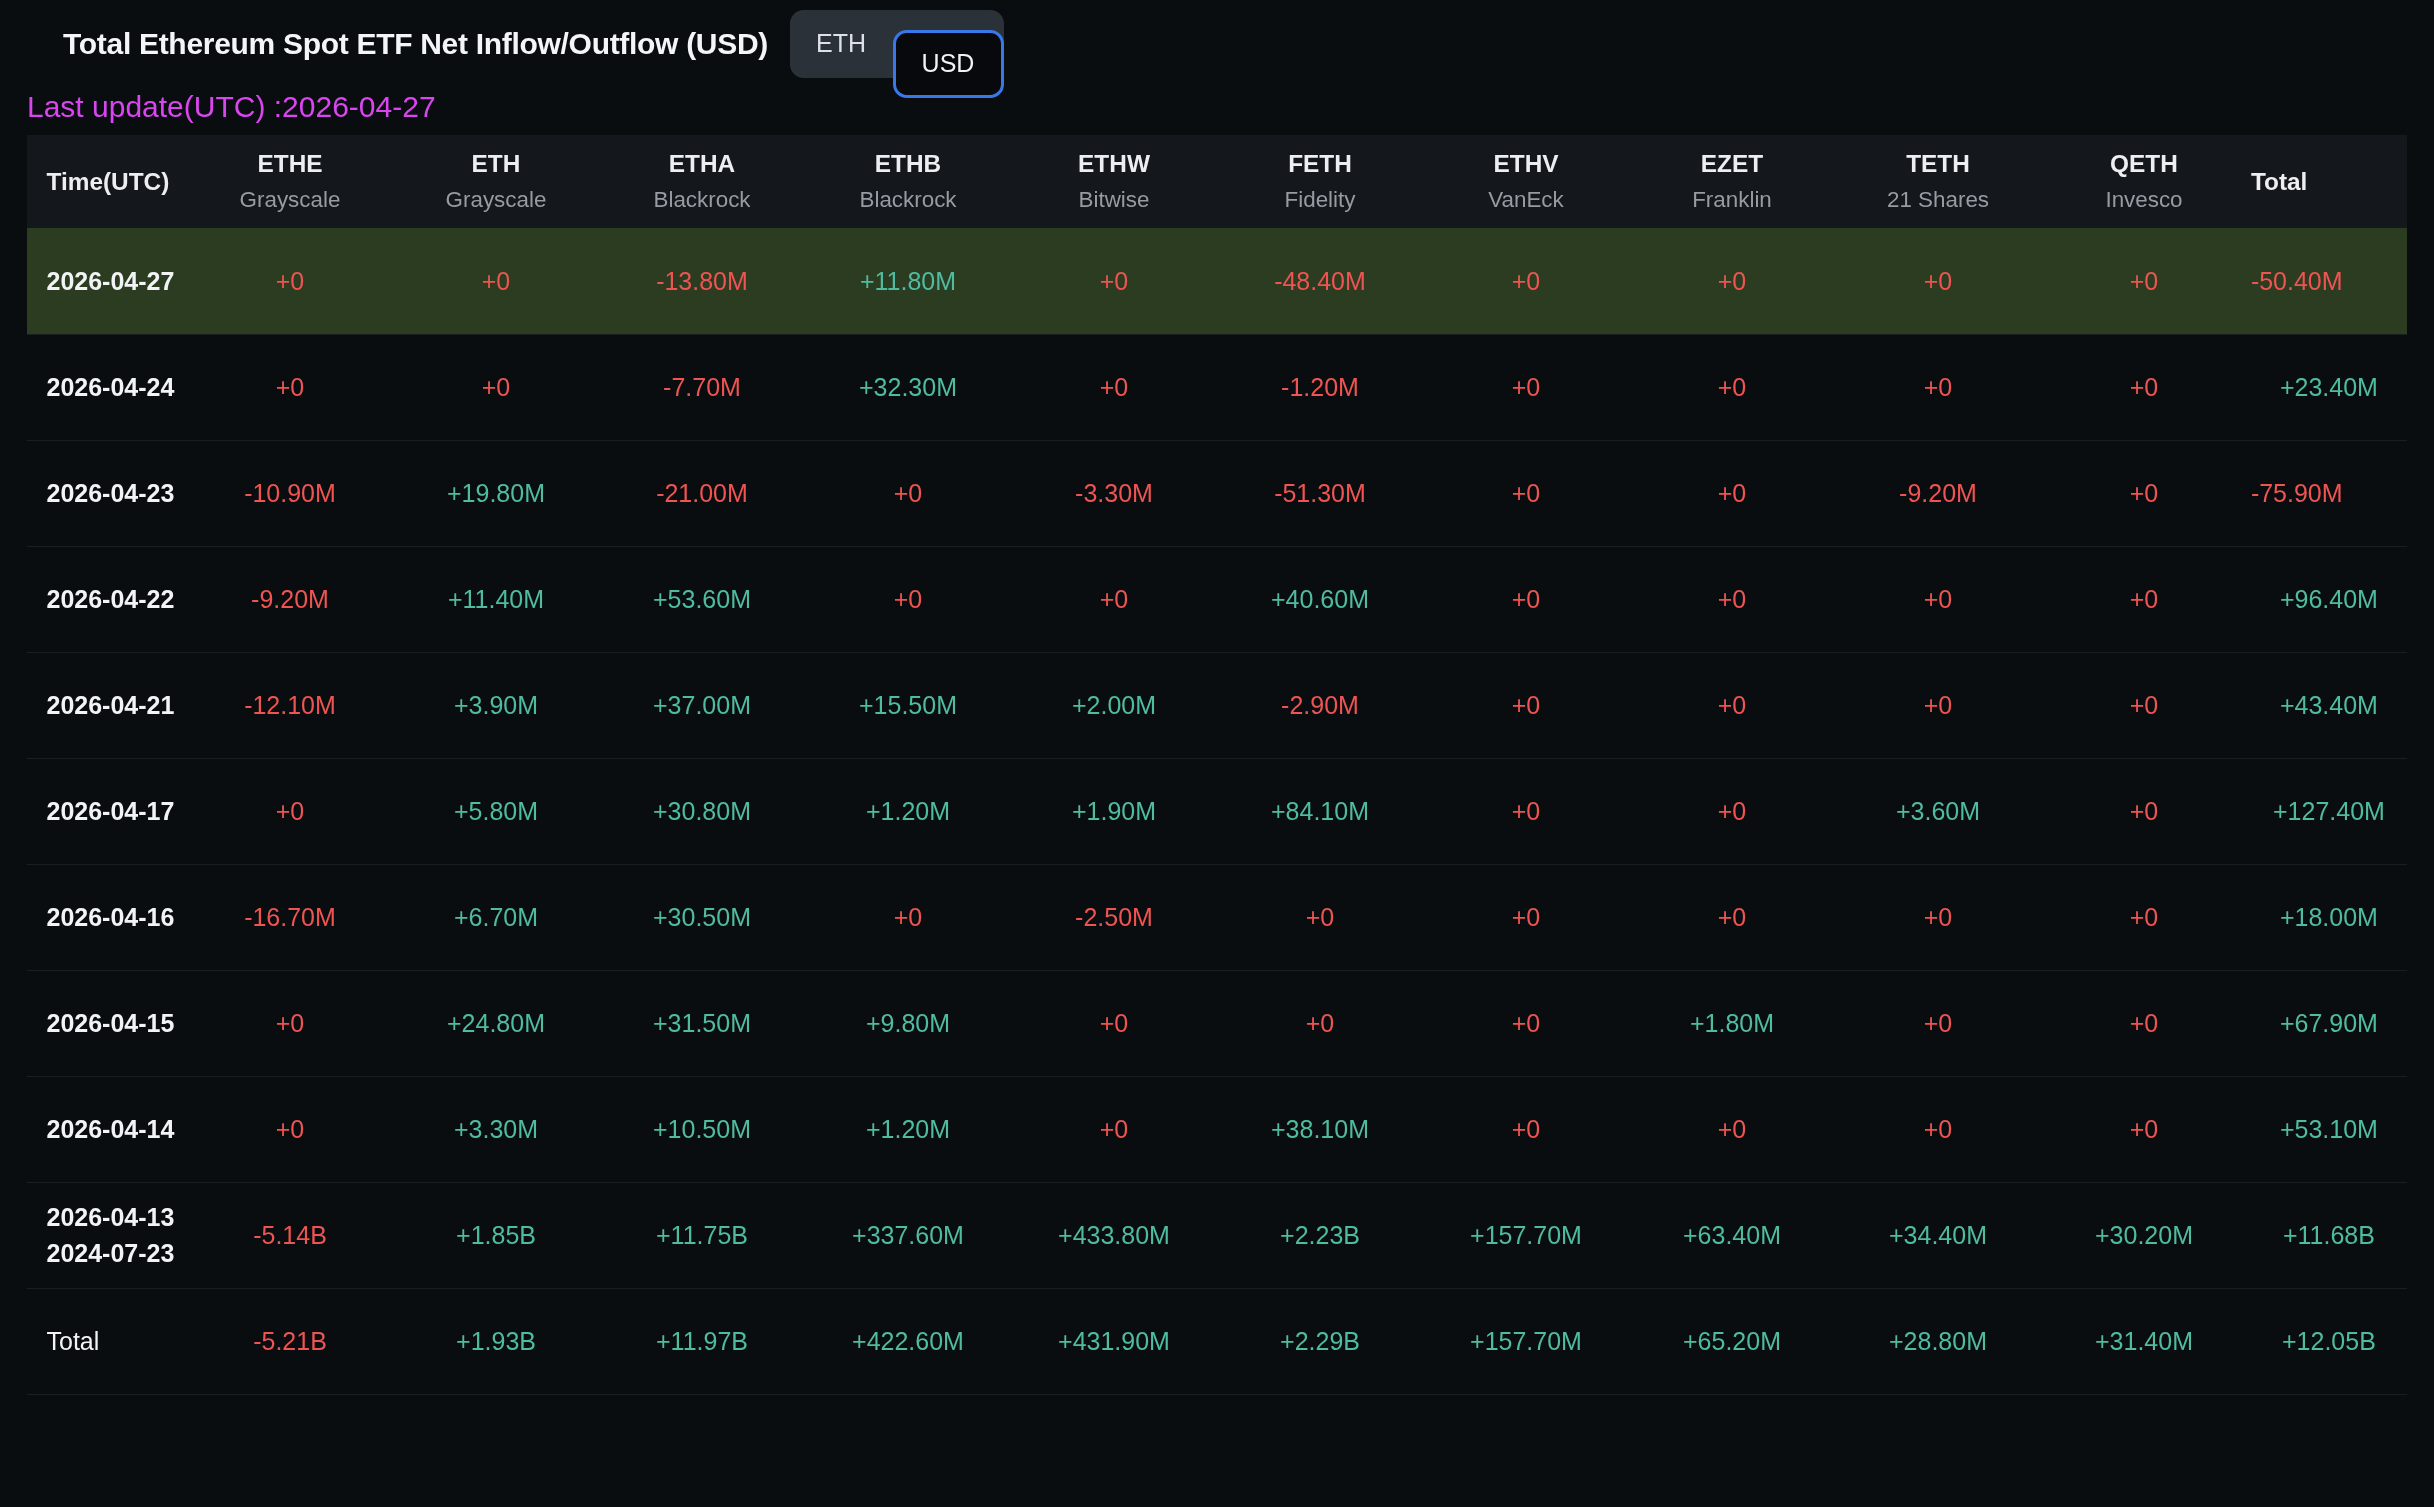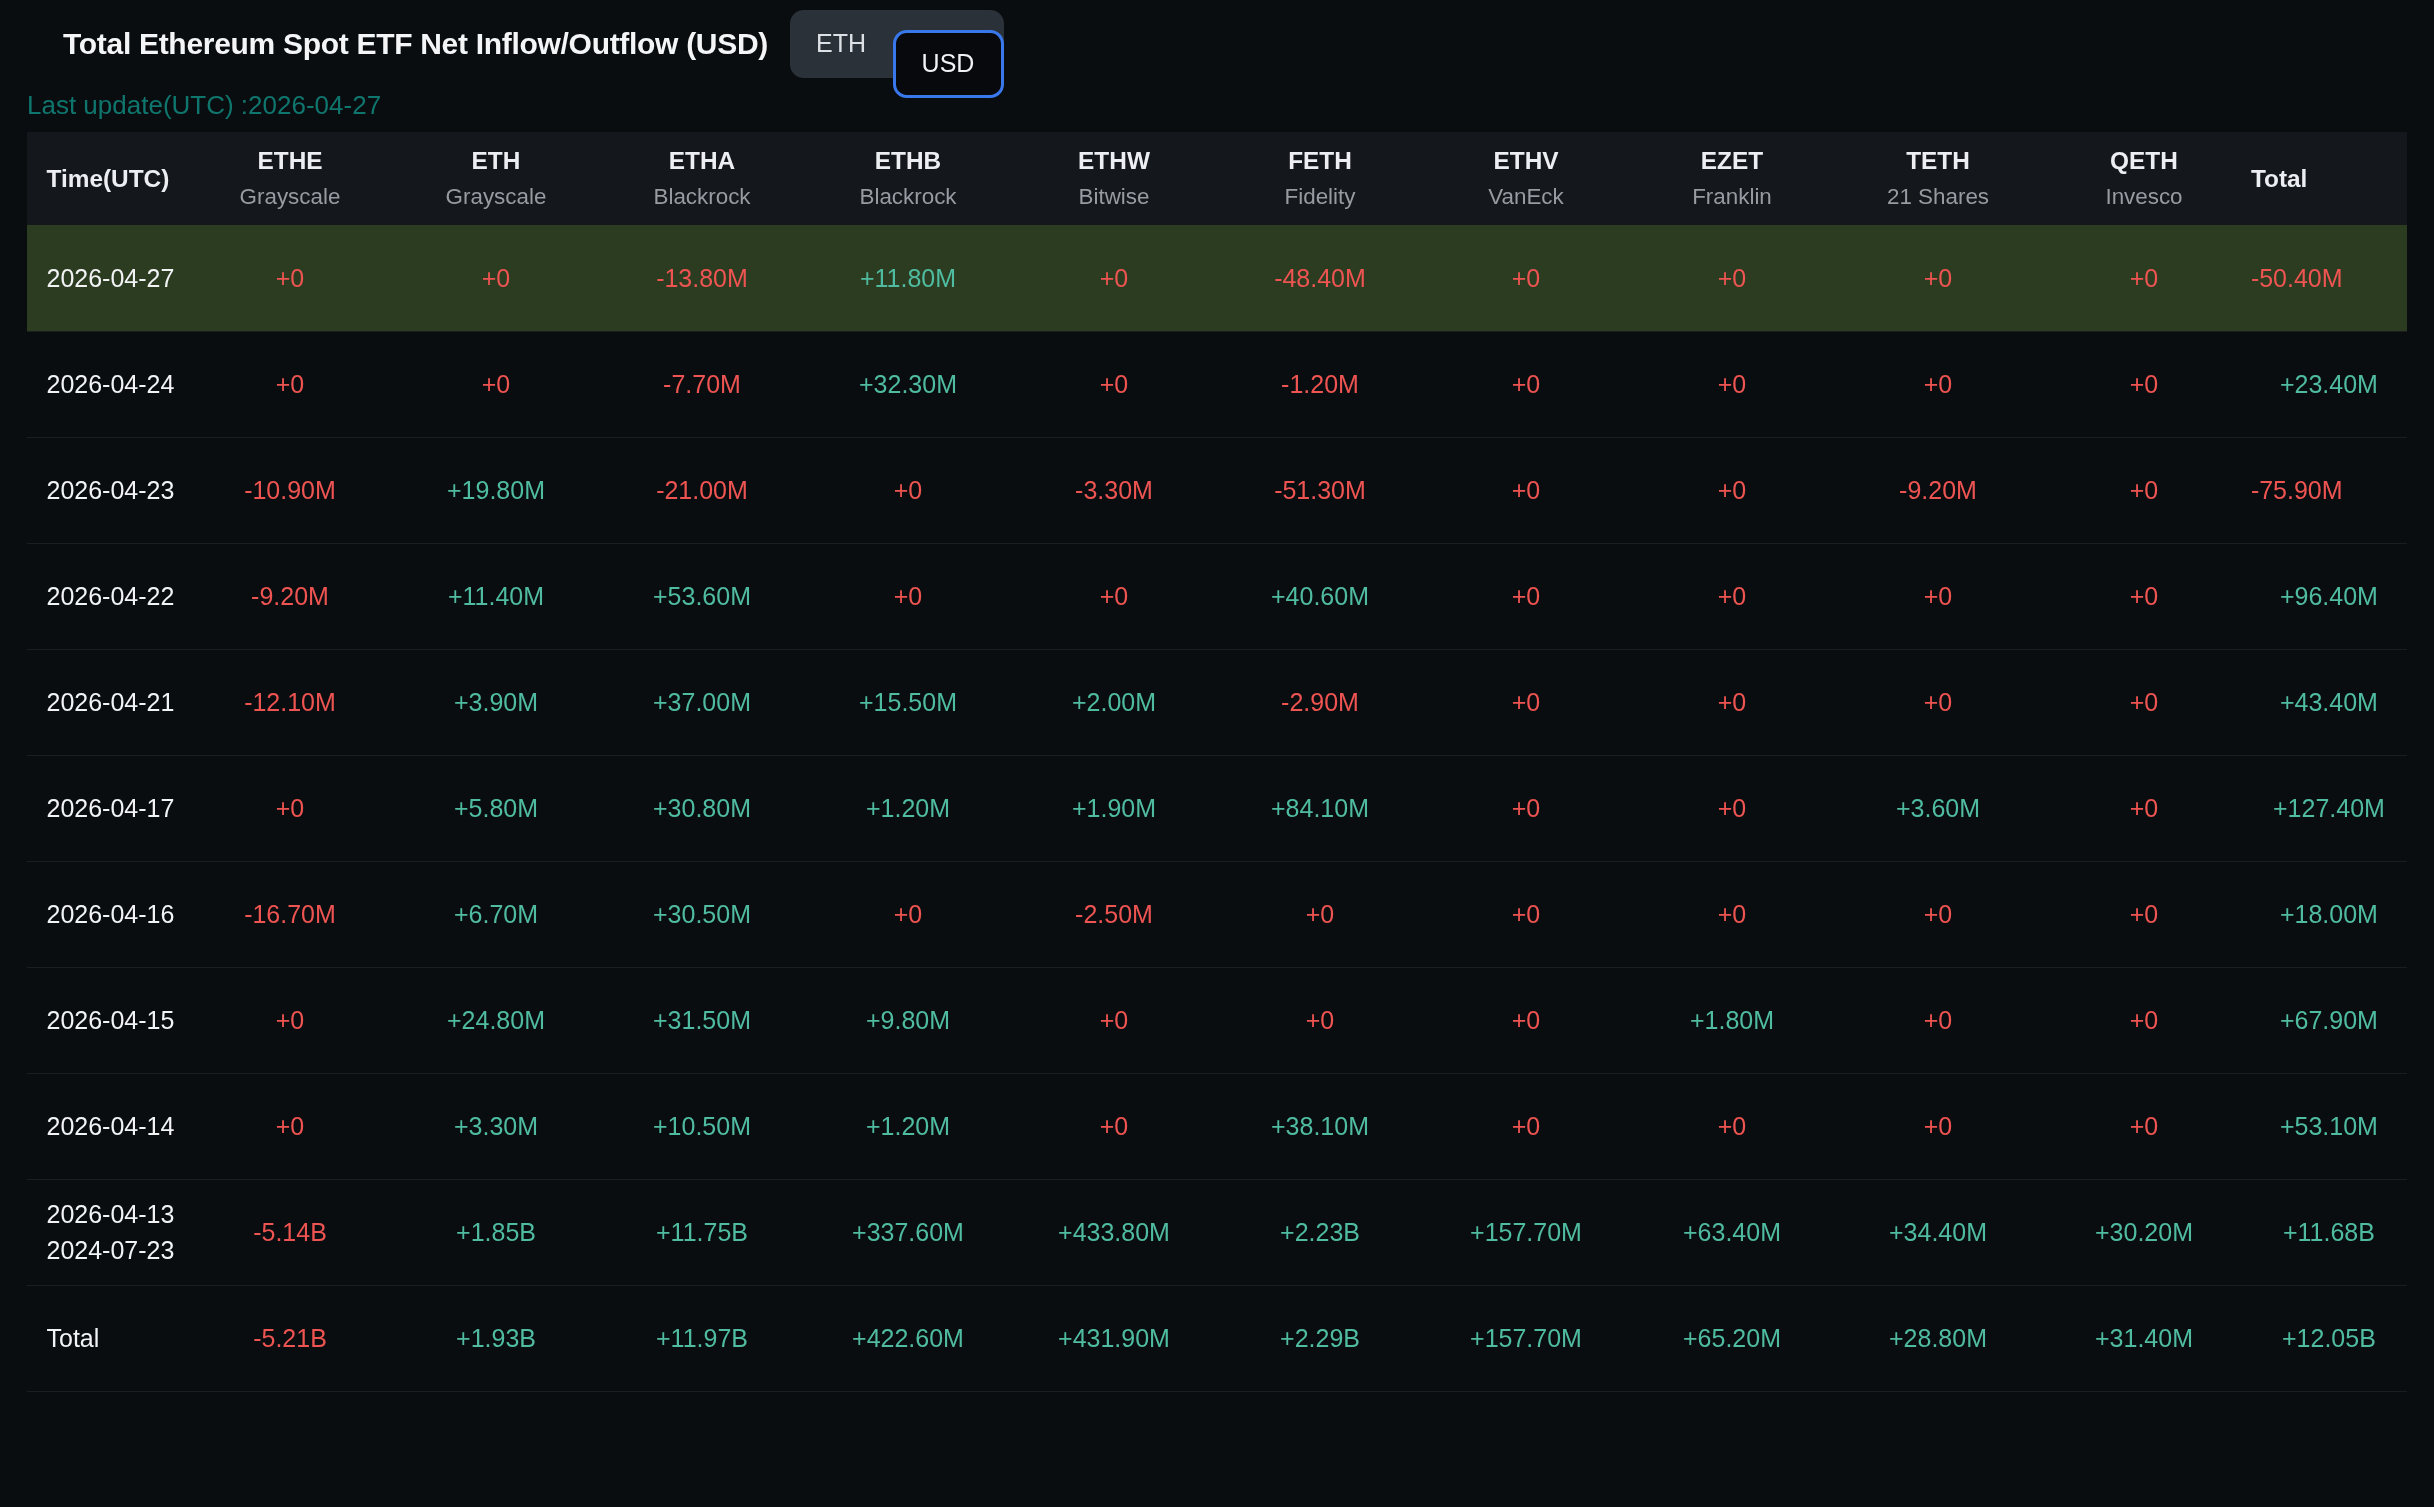--- a/index.html
+++ b/index.html
@@ -20,35 +20,35 @@
     display:flex;align-items:center;background:#2b3139;border-radius:13.7px;height:68px;
   }
   .tbtn{
     height:68px;width:103px;background:transparent;border:none;border-radius:13.7px;
     color:#dde1e5;font-size:25px;font-family:inherit;cursor:pointer;padding:0;
   }
   .tbtn.selected{
     width:111px;background:#07090c;border:3.9px solid #3878ea;color:#f0f3f6;margin-top:40px;
   }
   .subtitle{
-    padding:0 27px;margin:9.8px 0 11.7px 0;font-size:26px;color:#0f766e;
+    padding:0 27px;margin:9.8px 0 11.7px 0;font-size:30px;color:#d946ef;
   }
   table{
     width:2380px;margin-left:27px;border-collapse:collapse;table-layout:fixed;
   }
   thead tr{height:93px;background:#14171b;}
   th{font-weight:700;font-size:24.4px;color:#eceef1;vertical-align:middle;padding:0;}
   .th-time{text-align:left;padding-left:19.5px;}
   .th-col{text-align:center;}
   .th-col .issuer{font-weight:400;font-size:22.4px;color:#979ca3;margin-top:8.8px;}
   .th-total{text-align:left;padding-left:3.9px;}
   tbody tr{height:106px;border-bottom:1px solid rgba(255,255,255,0.07);}
   tbody tr.hl{background:#2c3c21;}
   td{padding:0;font-size:25px;vertical-align:middle;}
-  .td-time{text-align:left;padding-left:19.5px;font-weight:400;color:#f2f3f5;line-height:1.45;}
+  .td-time{text-align:left;padding-left:19.5px;font-weight:700;color:#f2f3f5;line-height:1.45;}
   tbody tr:last-child .td-time{font-weight:400;}
   .td-val{text-align:center;}
   .td-total{text-align:left;padding-left:3.9px;}
   .pos{color:#4fbca1;text-align:center;}
   .neg{color:#ee5451;}
 </style>
 </head>
 <body>
 
 <div class="topbar">

